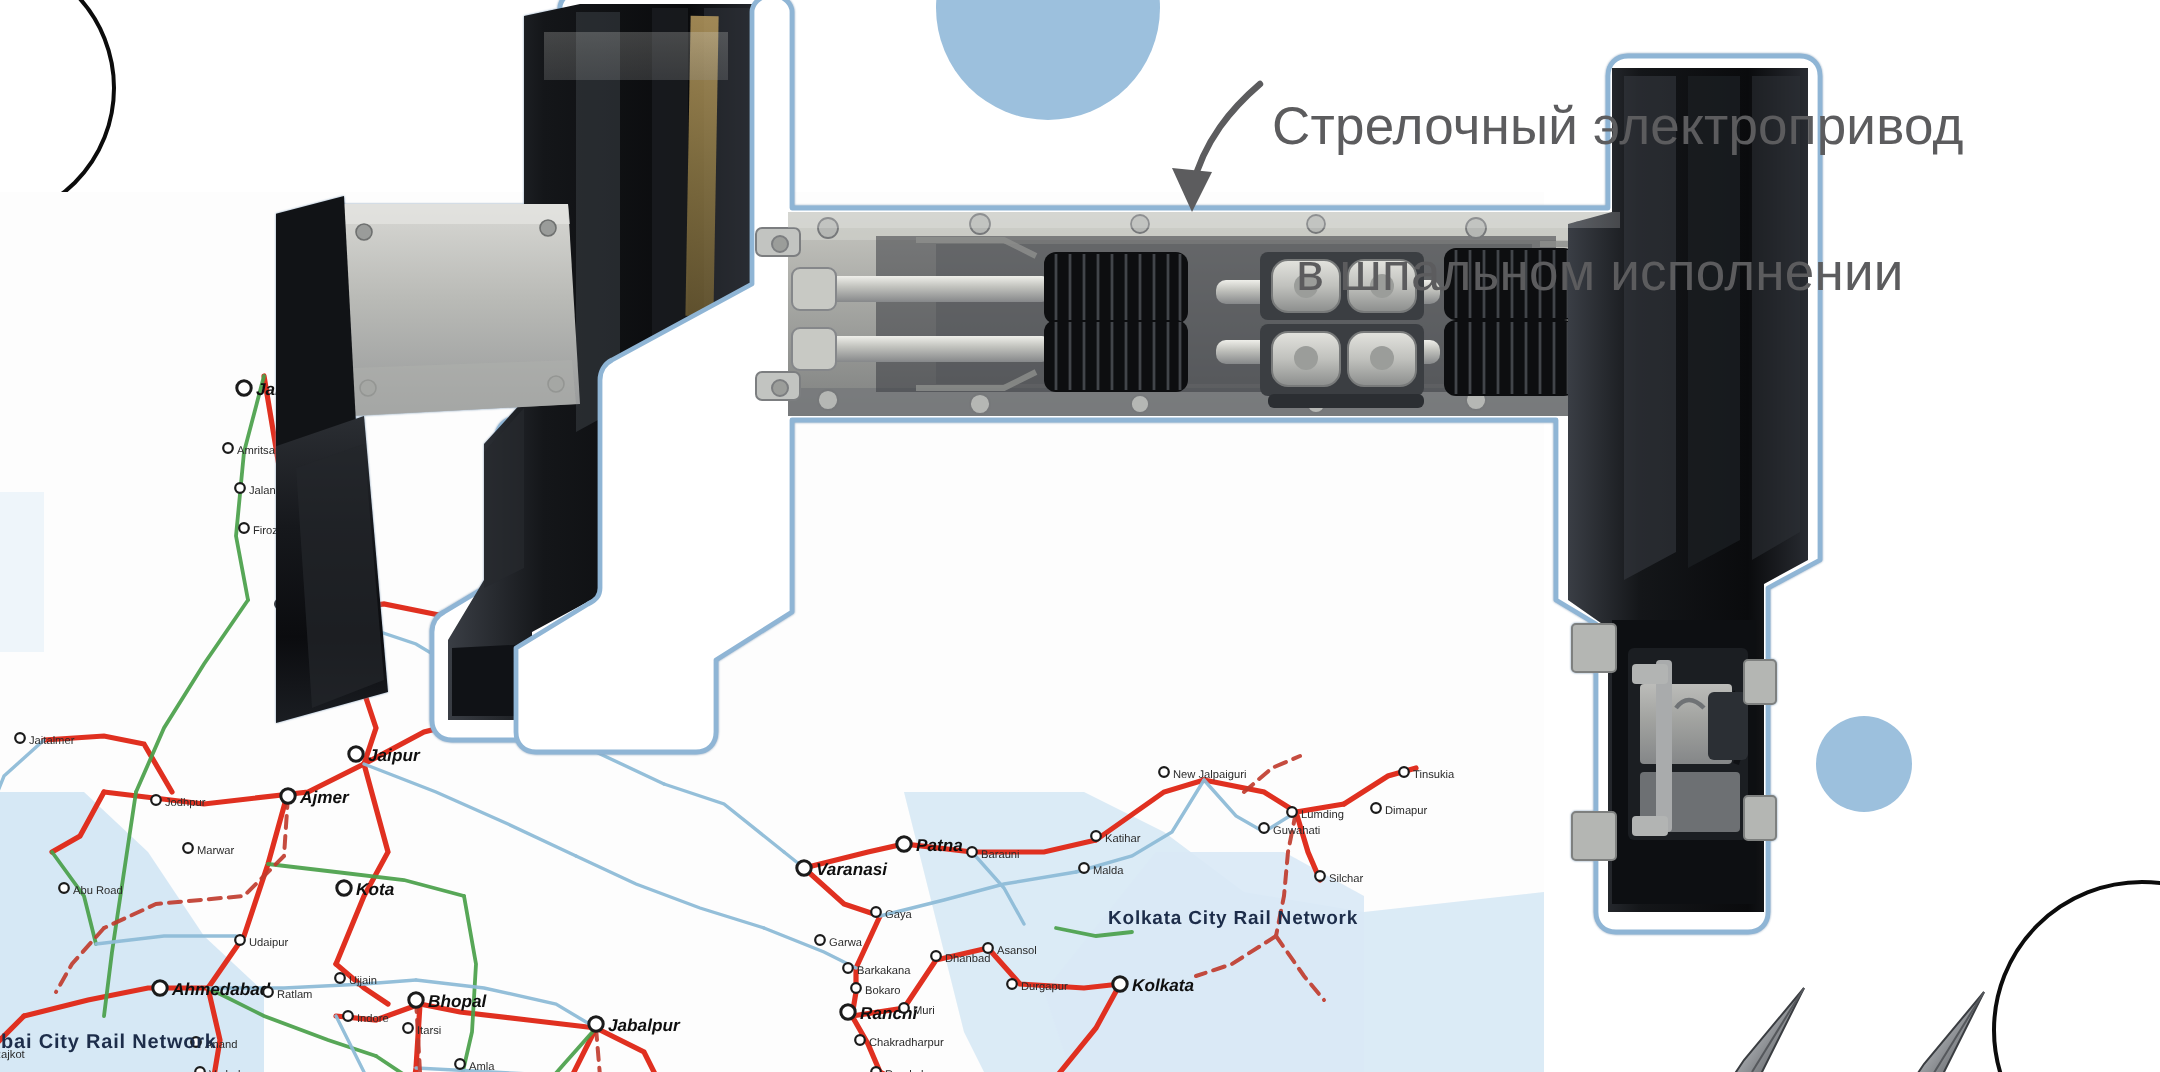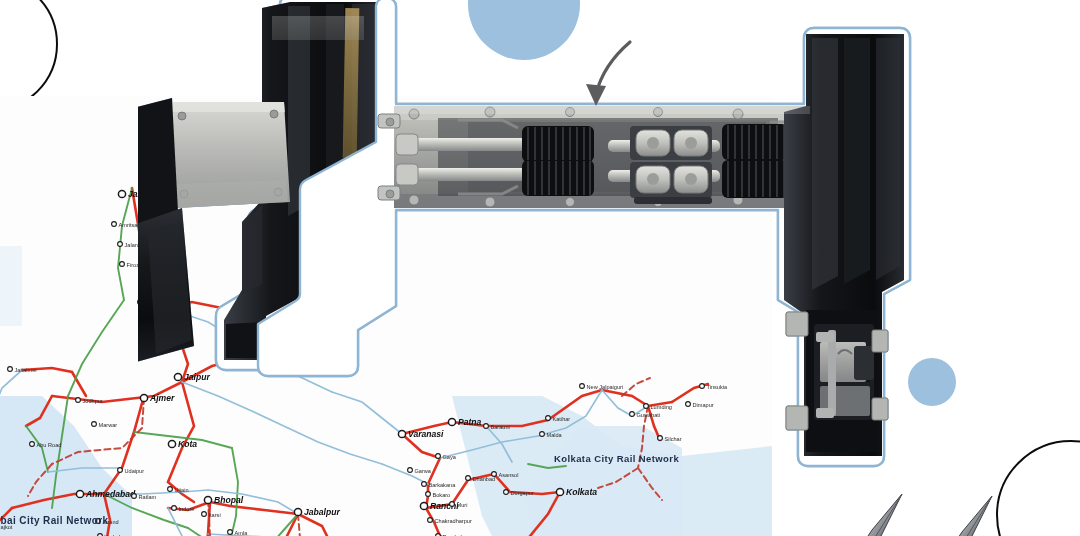--- a/index.html
+++ b/index.html
@@ -695,20 +695,24 @@
 
       <path d="M256,112 L672,112 L672,120 L256,120 Z" fill="#ffffff" opacity=".18"></path>
     </svg>
   </div>
 
   <svg id="arrow" viewBox="0 0 70 76">
     <path d="M58,6 C44,18 30,34 24,58" fill="none" stroke="#5c5c5e" stroke-width="3.2" stroke-linecap="round"></path>
     <path d="M24,70 L14,48 L34,50 Z" fill="#5c5c5e"></path>
   </svg>
 
+  <div id="caption">
+    <span class="cap-line" id="cap1">Стрелочный электропривод</span>
+    <span class="cap-line" id="cap2">в шпальном исполнении</span>
+  </div>
 
   <svg id="nibs" viewBox="0 0 190 60">
     <defs>
       <linearGradient id="nibG" x1="0" y1="0" x2="1" y2="1">
         <stop offset="0" stop-color="#f2f2f2"></stop>
         <stop offset=".45" stop-color="#9a9da1"></stop>
         <stop offset="1" stop-color="#2c2f33"></stop>
       </linearGradient>
     </defs>
     <g>

